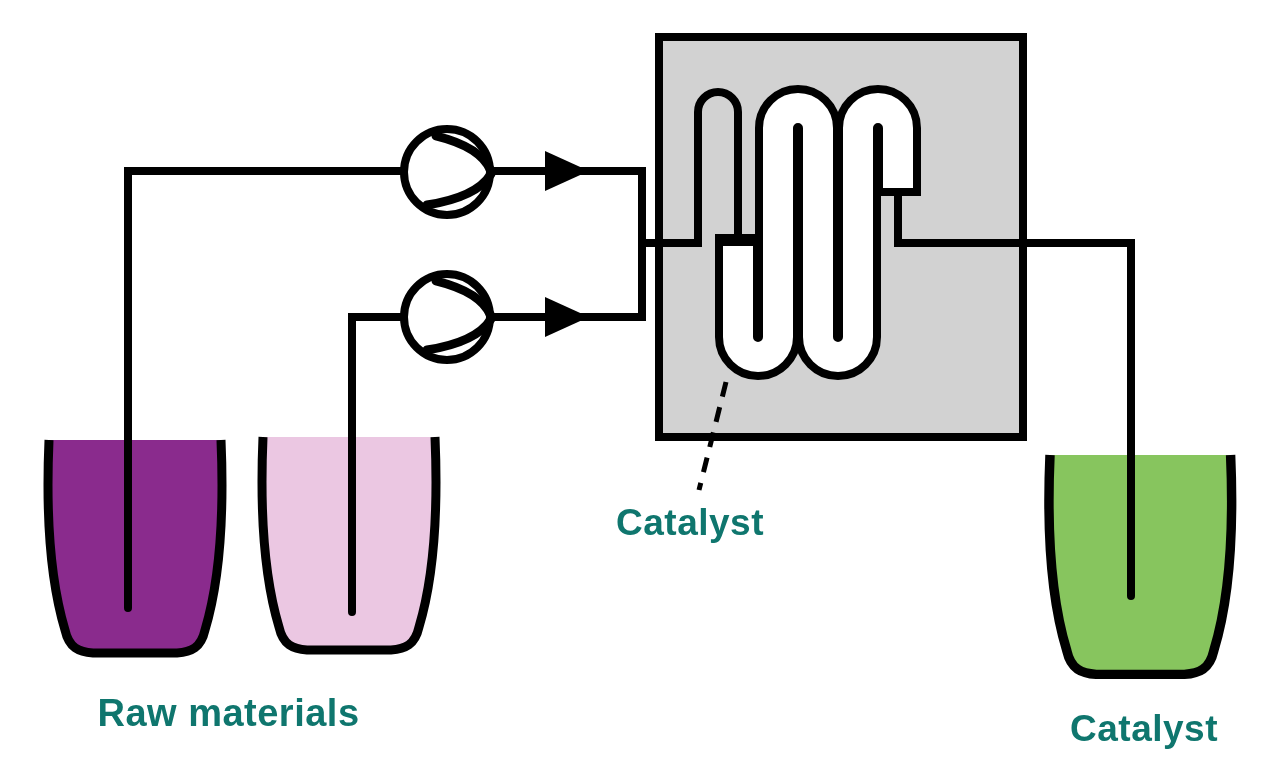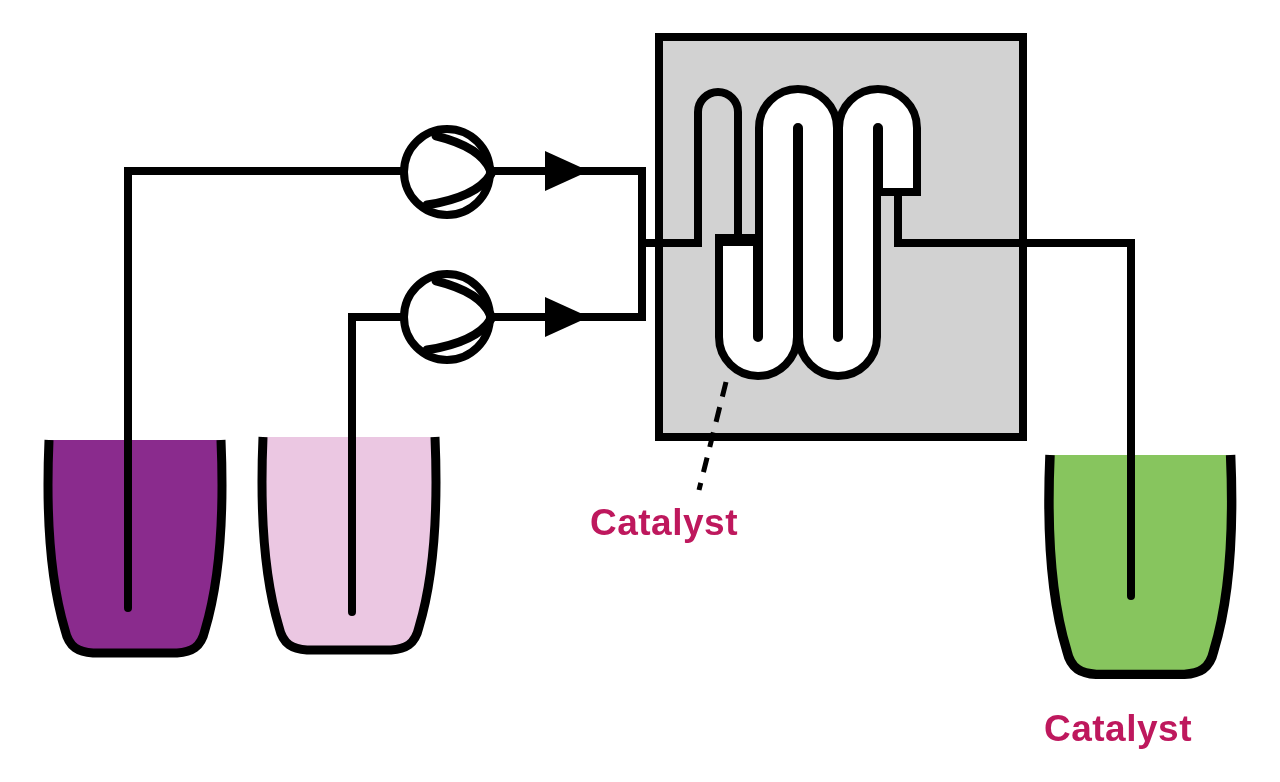--- a/index.html
+++ b/index.html
@@ -2,21 +2,21 @@
 <html><head>
 <meta charset="utf-8">
 <style>
   html,body{margin:0;padding:0;background:#ffffff;}
   #stage{
     position:relative;width:1280px;height:782px;background:#ffffff;overflow:hidden;
     font-family:"Liberation Sans","DejaVu Sans",sans-serif;
   }
   #diagram-svg{position:absolute;left:0;top:0;}
   .caption{
-    position:absolute;font-weight:bold;color:#be185d;
+    position:absolute;text-align:center;font-weight:bold;color:#0f766e;
     letter-spacing:0.5px;white-space:nowrap;
   }
   #raw-label{left:58px;top:692px;width:341px;font-size:38px;}
   #catalyst-label{left:590px;top:502px;width:200px;font-size:37px;}
   #product-label{left:1044px;top:708px;width:200px;font-size:37px;}
 </style>
 </head>
 <body>
 
 <div id="stage">
@@ -64,17 +64,18 @@
 
       <path stroke-width="46" d="M 738 234 V 337 A 20 20 0 0 0 778 337 V 128 A 20 20 0 0 1 818 128 V 337 A 20 20 0 0 0 858 337 V 128 A 20 20 0 0 1 898 128 V 196"></path>
       <path stroke-width="30" d="M 738 246 V 337 A 20 20 0 0 0 778 337 V 128 A 20 20 0 0 1 818 128 V 337 A 20 20 0 0 0 858 337 V 128 A 20 20 0 0 1 898 128 V 188" stroke="#ffffff"></path>
 
       <path stroke-linecap="round" d="M 898 192 V 243 H 1131 V 596"></path>
 
       <path stroke-width="5" stroke-dasharray="15 11" d="M 726 382 L 699 490"></path>
     </g>
   </svg>
 
+  <div id="raw-label" class="caption">Raw materials</div>
 
   <div id="catalyst-label" class="caption">Catalyst</div>
 
   <div id="product-label" class="caption">Catalyst</div>
 </div>
 
 </body></html>

